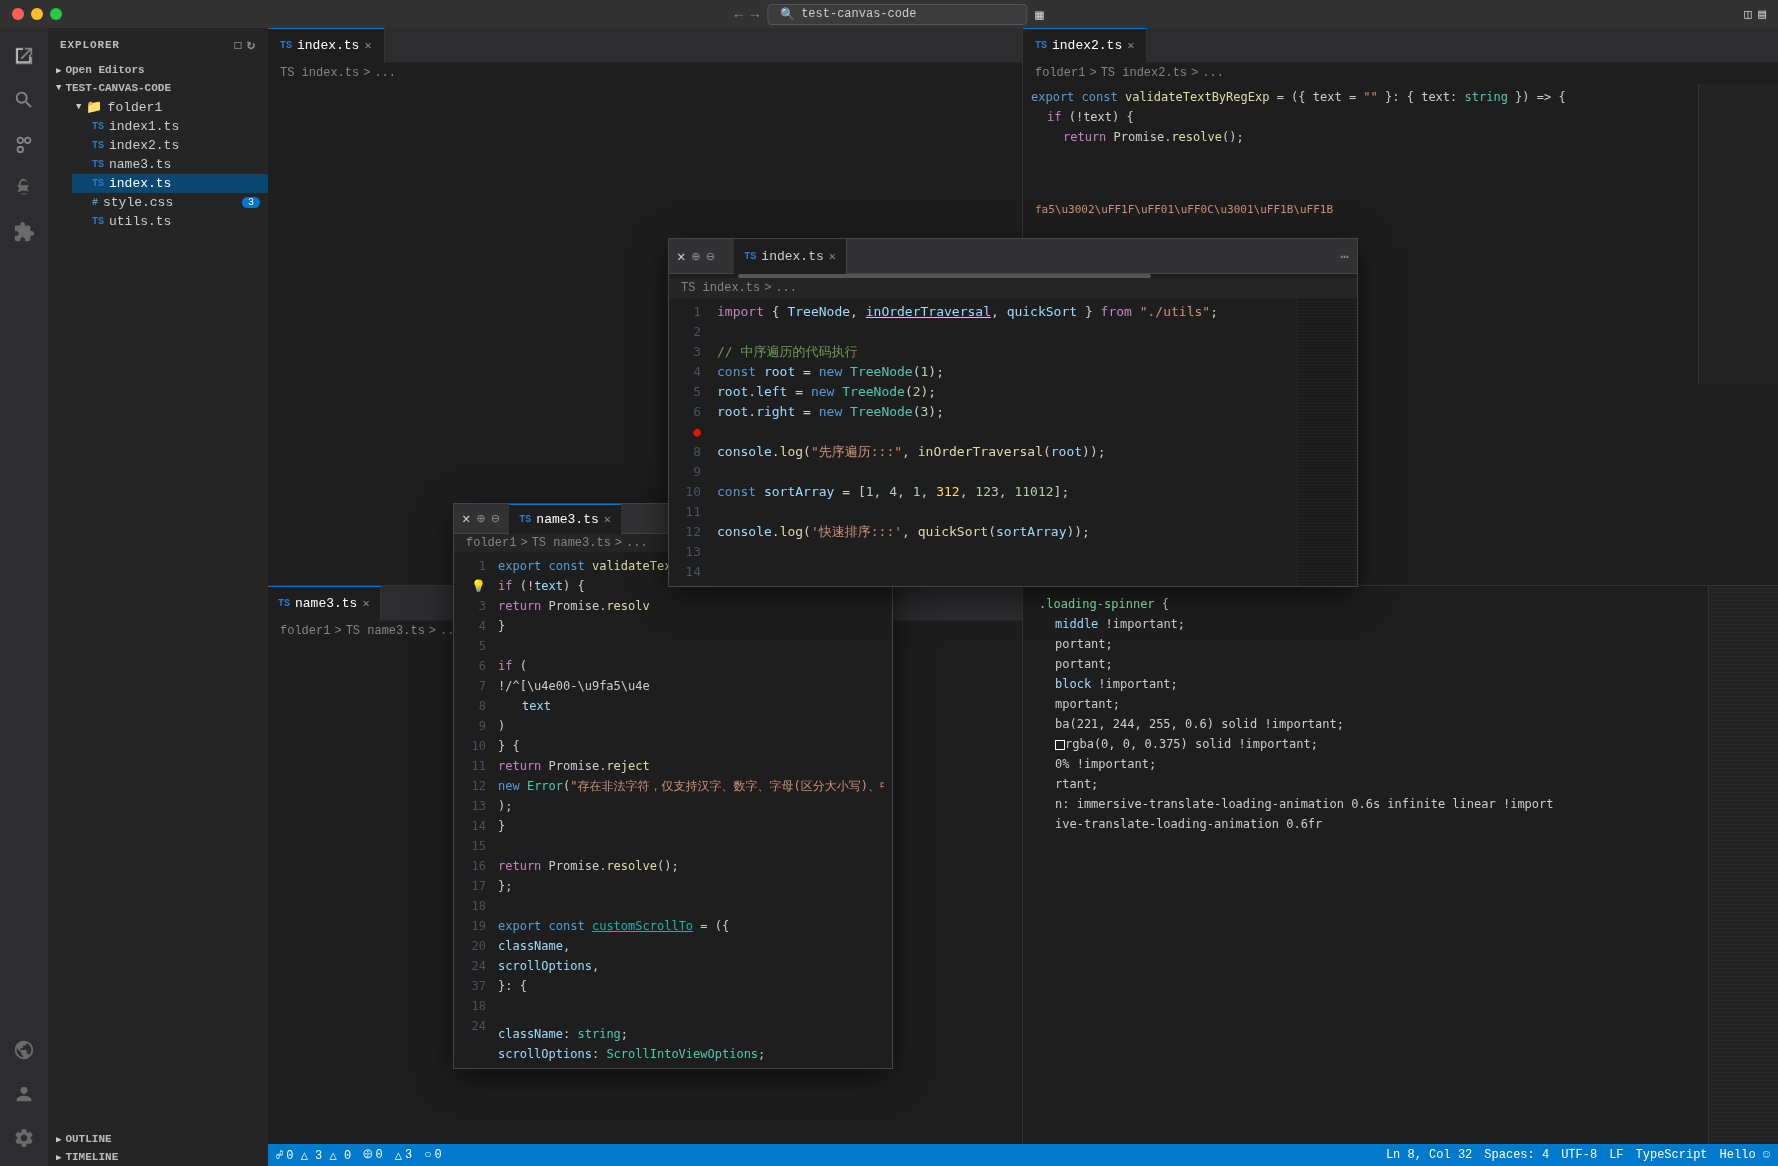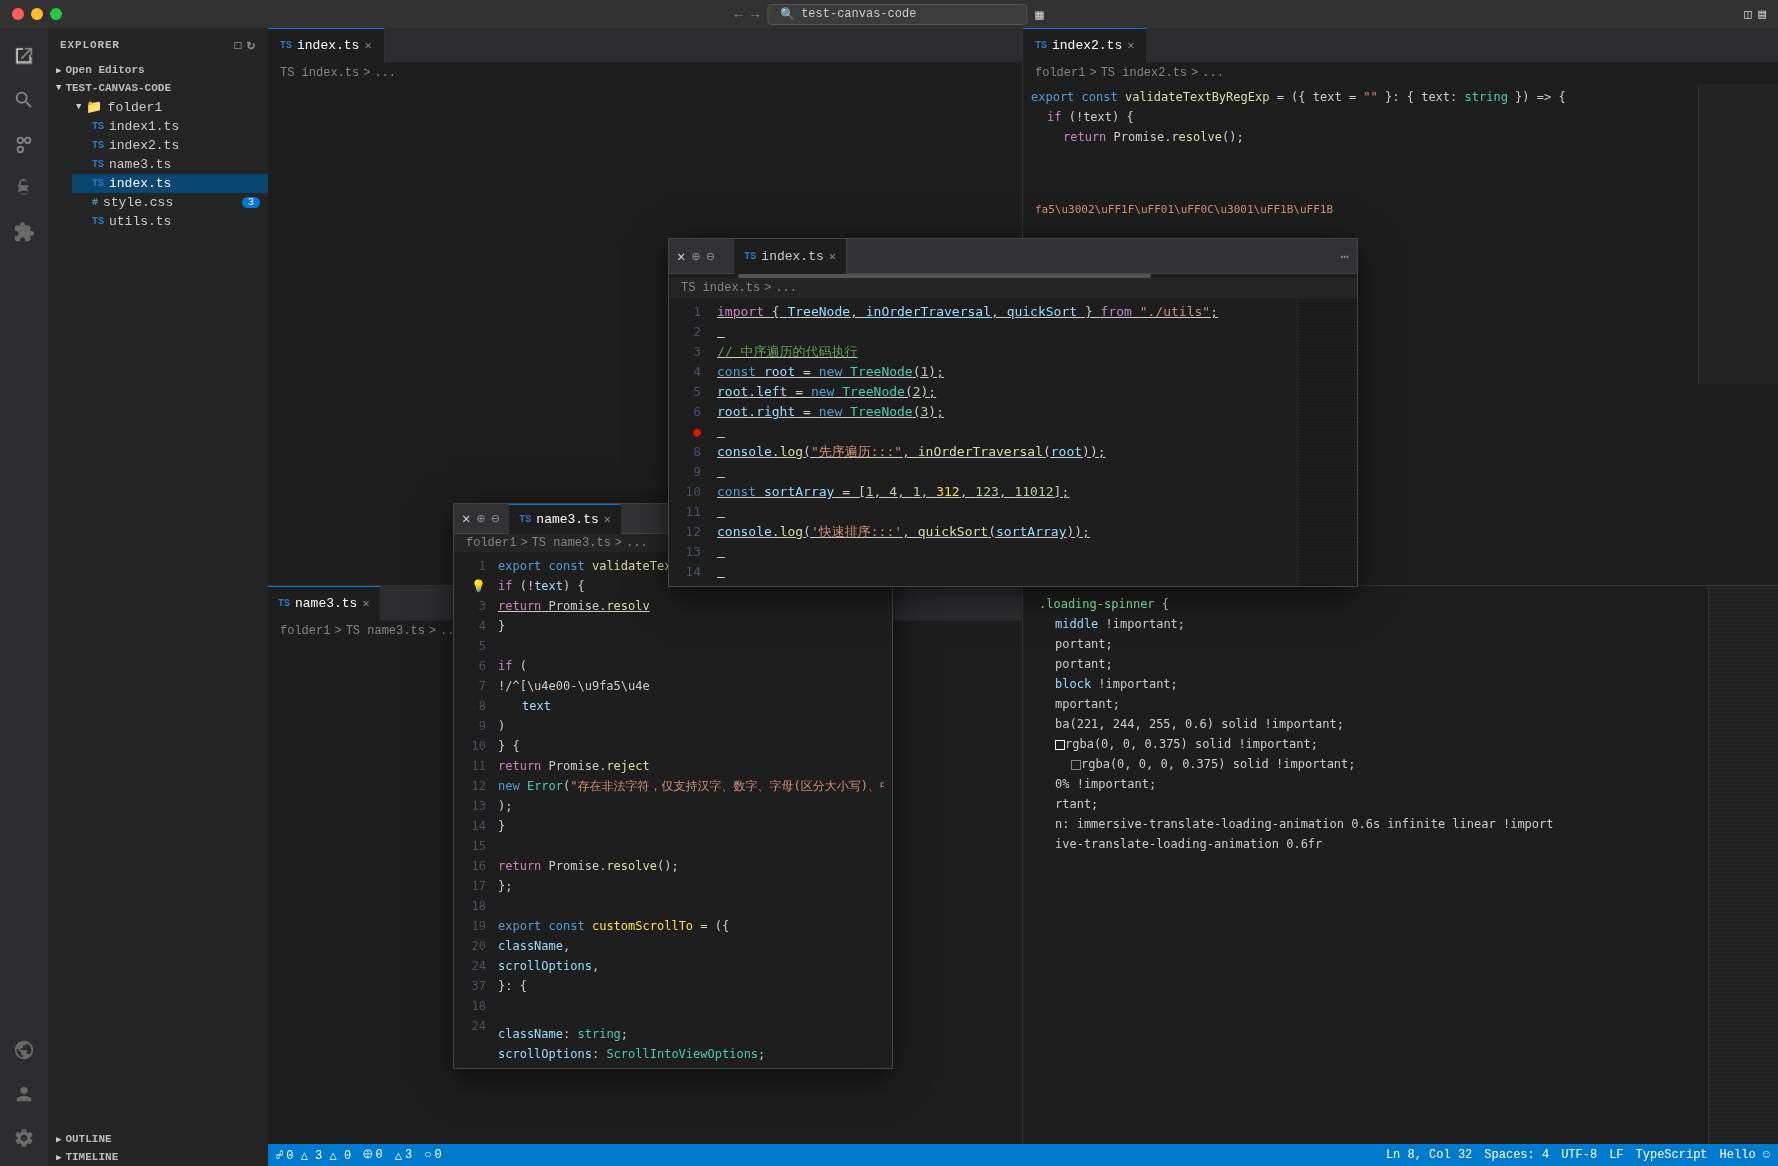--- a/index.html
+++ b/index.html
@@ -512,21 +512,20 @@
       <div style="background:#1e1e1e;overflow:hidden;position:relative;">
         <div style="font-family:monospace;font-size:12px;line-height:20px;padding:8px 16px;color:#ccc;overflow:hidden;">
           <div><span style="color:#86efac;margin-top:28px;">.loading-spinner</span> {</div>
           <div style="padding-left:16px;"><span style="color:#9cdcfe;">middle</span> !important;</div>
           <div style="padding-left:16px;">portant;</div>
           <div style="padding-left:16px;">portant;</div>
           <div style="padding-left:16px;"><span style="color:#9cdcfe;">block</span> !important;</div>
           <div style="padding-left:16px;">mportant;</div>
           <div style="padding-left:16px;">ba(221, 244, 255, 0.6) solid !important;</div>
           <div style="padding-left:16px;"><span style="display:inline-block;width:10px;height:10px;border:1px solid #fff;background:transparent;vertical-align:middle;"></span>rgba(0, 0, 0.375) solid !important;</div>
-          <div style="padding-left:32px;"><span style="display:inline-block;width:10px;height:10px;border:1px solid #888;background:transparent;vertical-align:middle;"></span>rgba(0, 0, 0, 0.375) solid !important;</div>
           <div style="padding-left:16px;">0% !important;</div>
           <div style="padding-left:16px;">rtant;</div>
           <div style="padding-left:16px;white-space:nowrap;overflow:hidden;">n: immersive-translate-loading-animation 0.6s infinite linear !import</div>
           <div style="padding-left:16px;white-space:nowrap;overflow:hidden;">ive-translate-loading-animation 0.6fr</div>
         </div>
 
         <div style="position:absolute;right:0;top:0;bottom:0;width:70px;background:rgba(150,150,180,0.04);border-left:1px solid #333;">
           <div style="height:100%;background:repeating-linear-gradient(0deg,transparent 0px,transparent 3px,rgba(200,200,200,0.04) 3px,rgba(200,200,200,0.04) 4px);"></div>
         </div>
       </div>
@@ -572,21 +571,21 @@
           <div style="color:#e51400;">●</div>
           <div>8</div>
           <div>9</div>
           <div>10</div>
           <div>11</div>
           <div>12</div>
           <div>13</div>
           <div>14</div>
         </div>
 
-        <div style="flex:1;padding:4px 8px;font-family:monospace;font-size:13px;line-height:20px;overflow:hidden;text-decoration:underline;">
+        <div style="flex:1;padding:4px 8px;font-family:monospace;font-size:13px;line-height:20px;overflow:hidden;">
           <div style="white-space:nowrap;"><span style="color:#c586c0;">import</span> { <span style="color:#9cdcfe;">TreeNode</span>, <span style="color:#9cdcfe;text-decoration:underline;">inOrderTraversal</span>, <span style="color:#9cdcfe;">quickSort</span> } <span style="color:#c586c0;">from</span> <span style="color:#ce9178;">"./utils"</span>;</div>
           <div>&nbsp;</div>
           <div style="white-space:nowrap;"><span style="color:#6a9955;">// 中序遍历的代码执行</span></div>
           <div style="white-space:nowrap;"><span style="color:#569cd6;">const</span> <span style="color:#9cdcfe;">root</span> = <span style="color:#569cd6;">new</span> <span style="color:#4ec9b0;">TreeNode</span>(<span style="color:#b5cea8;">1</span>);</div>
           <div style="white-space:nowrap;"><span style="color:#9cdcfe;">root</span>.<span style="color:#9cdcfe;">left</span> = <span style="color:#569cd6;">new</span> <span style="color:#4ec9b0;">TreeNode</span>(<span style="color:#b5cea8;">2</span>);</div>
           <div style="white-space:nowrap;"><span style="color:#9cdcfe;">root</span>.<span style="color:#9cdcfe;">right</span> = <span style="color:#569cd6;">new</span> <span style="color:#4ec9b0;">TreeNode</span>(<span style="color:#b5cea8;">3</span>);</div>
           <div style="white-space:nowrap;position:relative;">
             <span style="position:absolute;left:-20px;color:#f5d200;font-size:12px;">💡</span>
             &nbsp;
           </div>
@@ -648,37 +647,37 @@
           <div>19</div>
           <div>20</div>
           <div>24</div>
           <div>37</div>
           <div>18</div>
           <div>24</div>
         </div>
         <div style="flex:1;padding:4px 8px;font-family:monospace;font-size:12px;line-height:20px;overflow:hidden;">
           <div style="white-space:nowrap;overflow:hidden;"><span style="color:#569cd6;">export const</span> <span style="color:#dcdcaa;">validateTextBy</span></div>
           <div style="white-space:nowrap;"><span style="color:#c586c0;">  if</span> (!<span style="color:#9cdcfe;">text</span>) {</div>
-          <div style="white-space:nowrap;overflow:hidden;text-decoration:underline;">    <span style="color:#c586c0;">return</span> Promise.<span style="color:#dcdcaa;">resolv</span></div>
+          <div style="white-space:nowrap;overflow:hidden;">    <span style="color:#c586c0;">return</span> Promise.<span style="color:#dcdcaa;">resolv</span></div>
           <div style="white-space:nowrap;">  }</div>
           <div>&nbsp;</div>
           <div style="white-space:nowrap;">  <span style="color:#c586c0;">if</span> (</div>
           <div style="white-space:nowrap;overflow:hidden;">    !/^[\u4e00-\u9fa5\u4e</div>
           <div style="white-space:nowrap;padding-left:24px;"><span style="color:#9cdcfe;">text</span></div>
           <div style="white-space:nowrap;">    )</div>
           <div style="white-space:nowrap;">  } {</div>
           <div style="white-space:nowrap;overflow:hidden;">    <span style="color:#c586c0;">return</span> Promise.<span style="color:#dcdcaa;">reject</span></div>
           <div style="white-space:nowrap;overflow:hidden;">      <span style="color:#569cd6;">new</span> <span style="color:#4ec9b0;">Error</span>(<span style="color:#ce9178;">"存在非法字符，仅支持汉字、数字、字母(区分大小写)、中英文符号"</span>)</div>
           <div style="white-space:nowrap;">    );</div>
           <div style="white-space:nowrap;">  }</div>
           <div>&nbsp;</div>
           <div style="white-space:nowrap;">  <span style="color:#c586c0;">return</span> Promise.<span style="color:#dcdcaa;">resolve</span>();</div>
           <div style="white-space:nowrap;">};</div>
           <div>&nbsp;</div>
-          <div style="white-space:nowrap;"><span style="color:#569cd6;">export const</span> <span style="color:#fde047;">customScrollTo</span> = ({</div>
+          <div style="white-space:nowrap;"><span style="color:#569cd6;">export const</span> <span style="color:#14b8a6;text-decoration:underline;">customScrollTo</span> = ({</div>
           <div style="white-space:nowrap;">  <span style="color:#9cdcfe;">className</span>,</div>
           <div style="white-space:nowrap;">  <span style="color:#9cdcfe;">scrollOptions</span>,</div>
           <div style="white-space:nowrap;">}: {</div>
           <div style="white-space:nowrap;margin-top:28px;">  <span style="color:#9cdcfe;">className</span>: <span style="color:#4ec9b0;">string</span>;</div>
           <div style="white-space:nowrap;overflow:hidden;">  <span style="color:#9cdcfe;">scrollOptions</span>: <span style="color:#4ec9b0;">ScrollIntoViewOptions</span>;</div>
         </div>
       </div>
     </div>
 
     <div class="status-bar">

